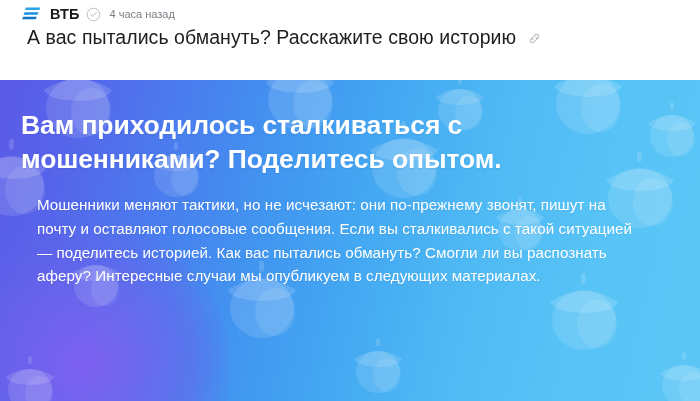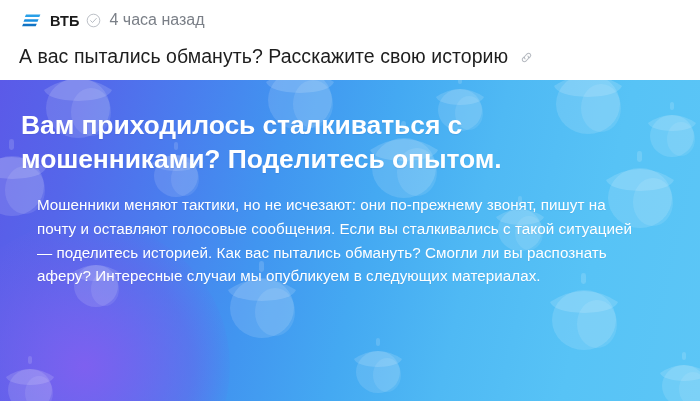--- a/index.html
+++ b/index.html
@@ -23,21 +23,21 @@
   }
 
   
   .meta-row {
     position: absolute;
     left: 0;
     top: 0;
     width: 700px;
     height: 28px;
     display: flex;
-    align-items: flex-end;
+    align-items: center;
     padding-left: 22px;
     box-sizing: border-box;
   }
 
   .brand-logo {
     width: 19px;
     height: 14px;
     margin-right: 9px;
     display: block;
     flex: 0 0 auto;
@@ -54,35 +54,35 @@
   .verified-badge {
     width: 15px;
     height: 15px;
     margin-left: 6px;
     margin-right: 9px;
     flex: 0 0 auto;
     display: block;
   }
 
   .timestamp {
-    font-size: 16px;
+    font-size: 11px;
     color: #7a7f87;
     line-height: 1;
   }
 
   
   .title-row {
     position: absolute;
     left: 0;
-    top: 32px;
+    top: 13px;
     width: 700px;
     height: 50px;
     display: flex;
     align-items: center;
-    padding-left: 19px;
+    padding-left: 27px;
     padding-right: 18px;
     box-sizing: border-box;
   }
 
   .post-title {
     font-size: 19.5px;
     font-weight: 400;
     color: #1e1e1e;
     line-height: 1.2;
     letter-spacing: 0.05px;

